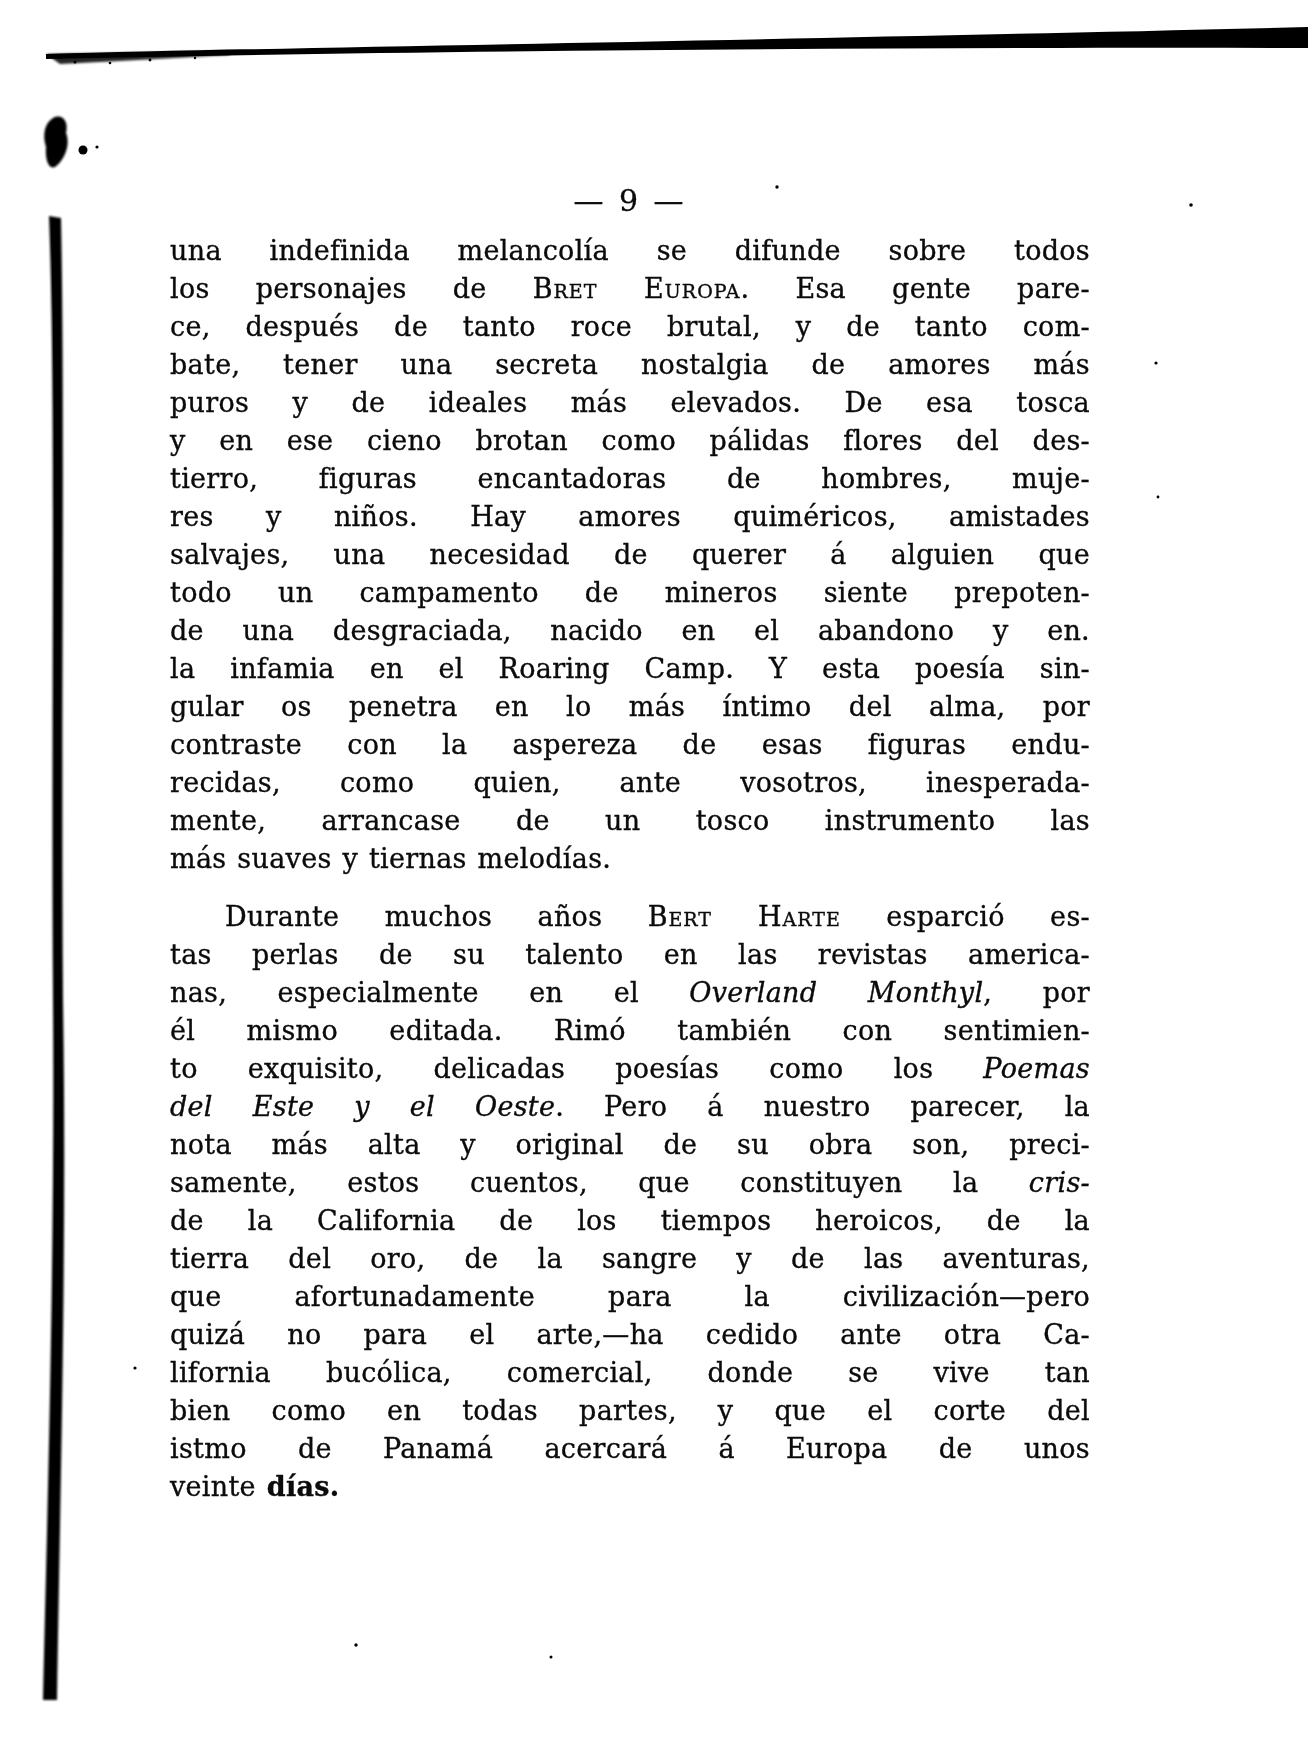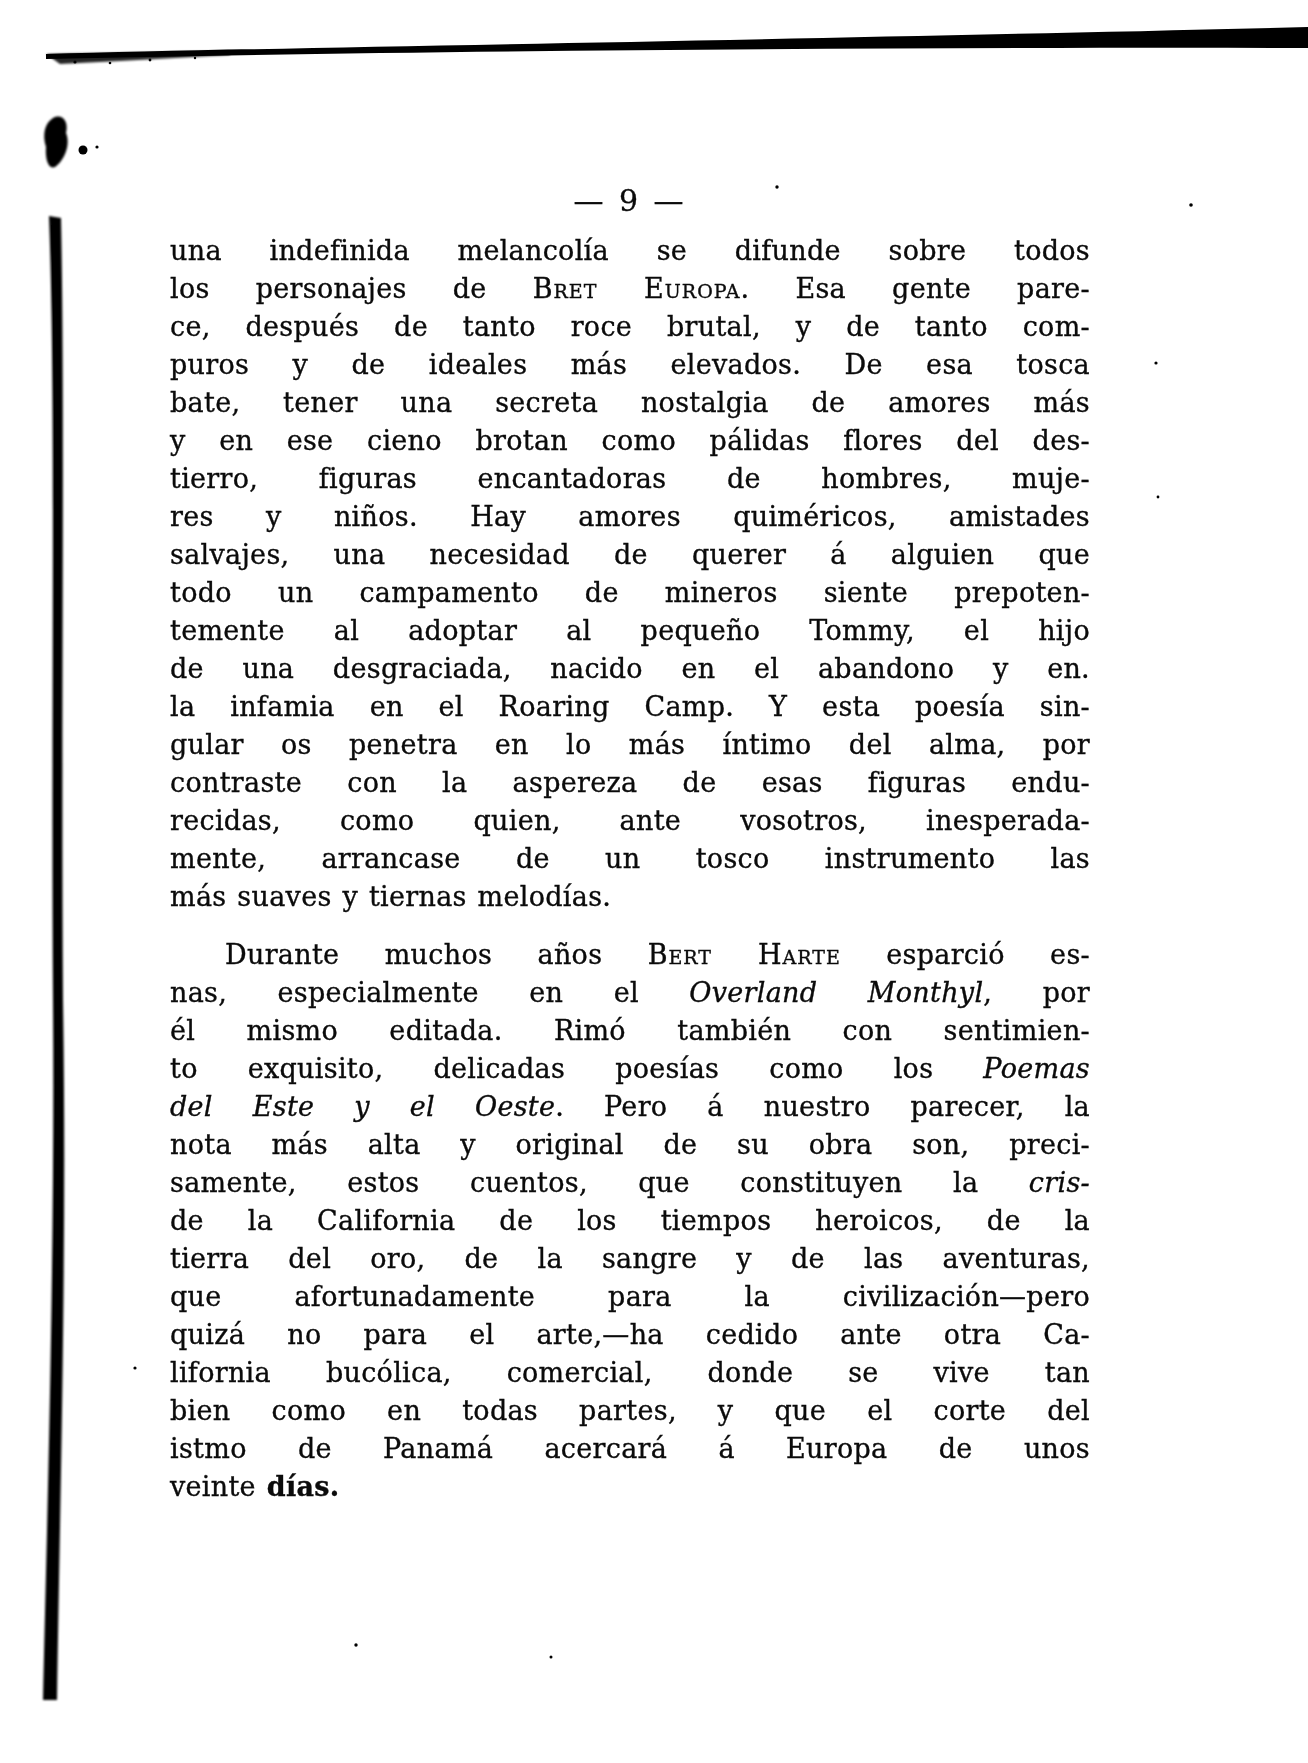--- a/index.html
+++ b/index.html
@@ -95,36 +95,36 @@
     <circle cx="356" cy="1645" r="1.7" fill="#000"></circle>
     <circle cx="551" cy="1657" r="1.5" fill="#000"></circle>
   </svg>
 
   <div id="text-block">
     <div class="pagenum">— 9 —</div>
     <div>
         <div class="line justified"><span>una indefinida melancolía se difunde sobre todos</span></div>
         <div class="line justified"><span>los personajes de </span><span class="sc">Bret Europa</span><span>. Esa gente pare-</span></div>
         <div class="line justified"><span>ce, después de tanto roce brutal, y de tanto com-</span></div>
+        <div class="line justified"><span>bate, tener una secreta nostalgia de amores más</span></div>
         <div class="line justified"><span>puros y de ideales más elevados. De esa tosca</span></div>
-        <div class="line justified"><span>bate, tener una secreta nostalgia de amores más</span></div>
         <div class="line justified"><span>y en ese cieno brotan como pálidas flores del des-</span></div>
         <div class="line justified"><span>tierro, figuras encantadoras de hombres, muje-</span></div>
         <div class="line justified"><span>res y niños. Hay amores quiméricos, amistades</span></div>
         <div class="line justified"><span>salvajes, una necesidad de querer á alguien que</span></div>
         <div class="line justified"><span>todo un campamento de mineros siente prepoten-</span></div>
-        <div class="line justified"><span>temente al adoptar al pequeño Tommy, el hijo</span></div>
         <div class="line justified"><span>de una desgraciada, nacido en el abandono y en.</span></div>
         <div class="line justified"><span>la infamia en el Roaring Camp. Y esta poesía sin-</span></div>
         <div class="line justified"><span>gular os penetra en lo más íntimo del alma, por</span></div>
         <div class="line justified"><span>contraste con la aspereza de esas figuras endu-</span></div>
         <div class="line justified"><span>recidas, como quien, ante vosotros, inesperada-</span></div>
         <div class="line justified"><span>mente, arrancase de un tosco instrumento las</span></div>
         <div class="line lastline"><span>más suaves y tiernas melodías.</span></div>
         <div class="line justified indent"><span>Durante muchos años </span><span class="sc">Bert Harte</span><span> esparció es-</span></div>
+        <div class="line justified"><span>tas perlas de su talento en las revistas america-</span></div>
         <div class="line justified"><span>nas, especialmente en el </span><span class="it">Overland Monthyl</span><span>, por</span></div>
         <div class="line justified"><span>él mismo editada. Rimó también con sentimien-</span></div>
         <div class="line justified"><span>to exquisito, delicadas poesías como los </span><span class="it">Poemas</span></div>
         <div class="line justified"><span class="it">del Este y el Oeste</span><span>. Pero á nuestro parecer, la</span></div>
         <div class="line justified"><span>nota más alta y original de su obra son, preci-</span></div>
         <div class="line justified"><span>samente, estos cuentos, que constituyen la </span><span class="it">cris-</span></div>
         <div class="line justified"><span>de la California de los tiempos heroicos, de la</span></div>
         <div class="line justified"><span>tierra del oro, de la sangre y de las aventuras,</span></div>
         <div class="line justified"><span>que afortunadamente para la civilización—pero</span></div>
         <div class="line justified"><span>quizá no para el arte,—ha cedido ante otra Ca-</span></div>

